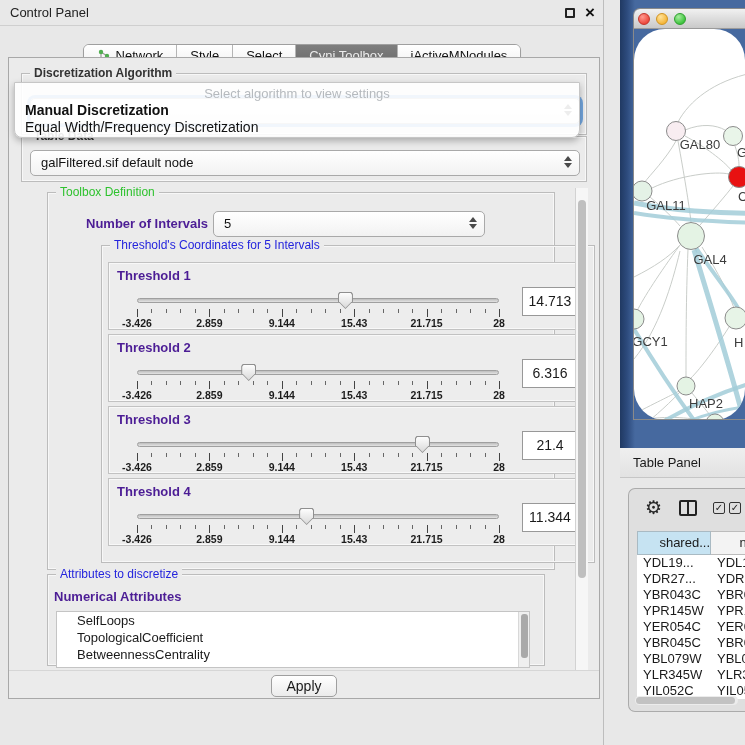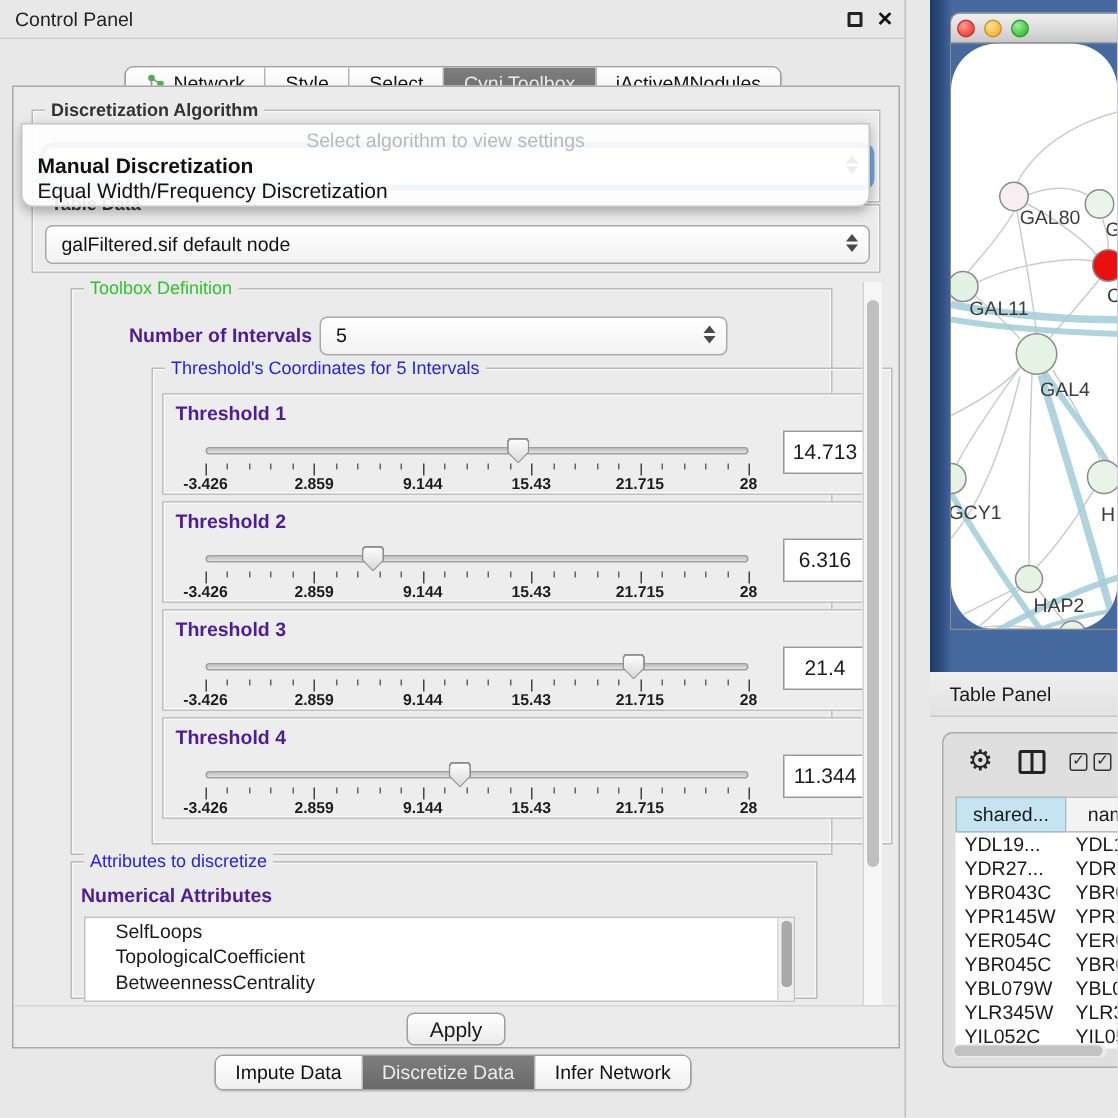--- a/index.html
+++ b/index.html
@@ -93,21 +93,21 @@
   .tp-header span { position:absolute; left:13px; top:7px; font-size:13px; color:#1a1a1a; }
   .tp-container { position:absolute; left:628px; top:488px; width:117px; height:224px; background:#dfdfdf; border:1px solid #ababab; border-right:none; border-radius:7px 0 0 7px; overflow:hidden; }
   .tp-toolbar { position:absolute; left:0; top:0; width:100%; height:40px; }
   .gear { position:absolute; left:16px; top:7px; font-size:19px; color:#262626; }
   .split-icon { position:absolute; left:50px; top:11px; width:18px; height:16px; border:2px solid #222; border-radius:2px; }
   .split-icon i { position:absolute; left:6px; top:0; width:2px; height:12px; background:#222; display:block; }
   .cb { position:absolute; top:13px; width:12px; height:12px; border:1.5px solid #333; border-radius:2px; font-size:10px; line-height:10px; text-align:center; color:#222; font-weight:bold; }
   .cb.c1 { left:84px; } .cb.c2 { left:100px; }
   .tp-table { position:absolute; left:8px; top:42px; width:140px; }
   .thead { display:flex; }
-  .hcell { height:24px; font-size:13px; text-align:center; line-height:22px; border:1px solid #a9bac3; }
+  .hcell { height:24px; font-size:13px; text-align:right; line-height:22px; border:1px solid #a9bac3; }
   .hcell.h0 { width:74px; background:#c6e3f2; }
   .hcell.h1 { width:62px; background:#f3f3f3; border-left:none; border-color:#bcbcbc; }
   .tbody { background:#fff; }
   .trow { display:flex; height:16px; }
   .tcell { font-size:13px; line-height:16px; padding-left:6px; white-space:nowrap; overflow:hidden; }
   .tcell.c0 { width:74px; } .tcell.c1 { width:62px; }
   .hscroll { position:absolute; left:6px; bottom:6px; width:103px; height:9px; background:#ececec; border-radius:5px; }
   .hscroll .thumb { position:absolute; left:1px; top:1px; width:99px; height:7px; background:#c2c2c2; border-radius:4px; }
 </style>
 </head>
@@ -398,33 +398,20 @@
             <div class="thumb"></div>
           </div>
       </div>
     </div>
 
     <div class="apply-row">
       <div class="apply-btn">Apply</div>
     </div>
   </div>
 
-  <div class="tabbar bottom">
-    <div class="tabgroup">
-      <div class="tab">
-          <span>Impute Data</span>
-        </div>
-      <div class="tab sel">
-          <span>Discretize Data</span>
-        </div>
-      <div class="tab">
-          <span>Infer Network</span>
-        </div>
-    </div>
-  </div>
 </div>
 
 <div class="blue-panel">
   <div class="net-window">
     <div class="net-titlebar">
       <div class="tl red"></div>
       <div class="tl yellow"></div>
       <div class="tl green"></div>
     </div>
     <div class="net-canvas">

